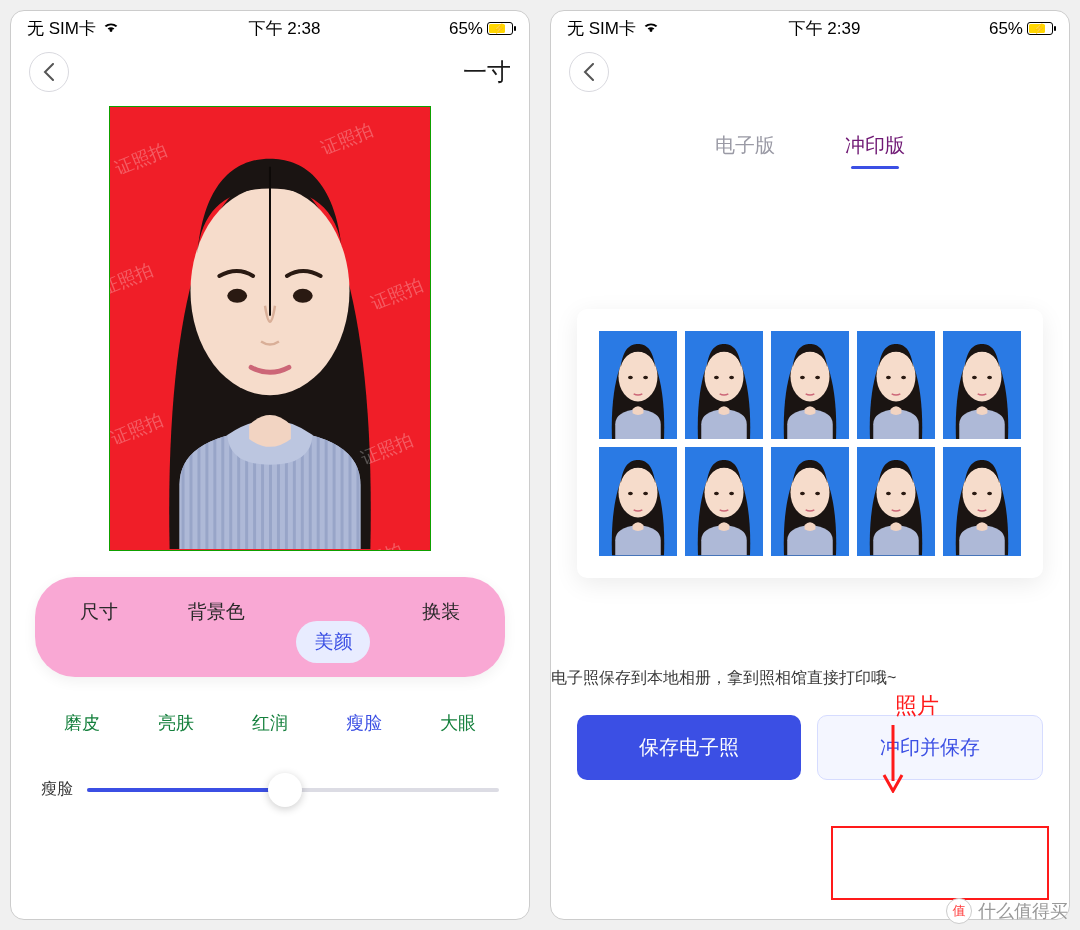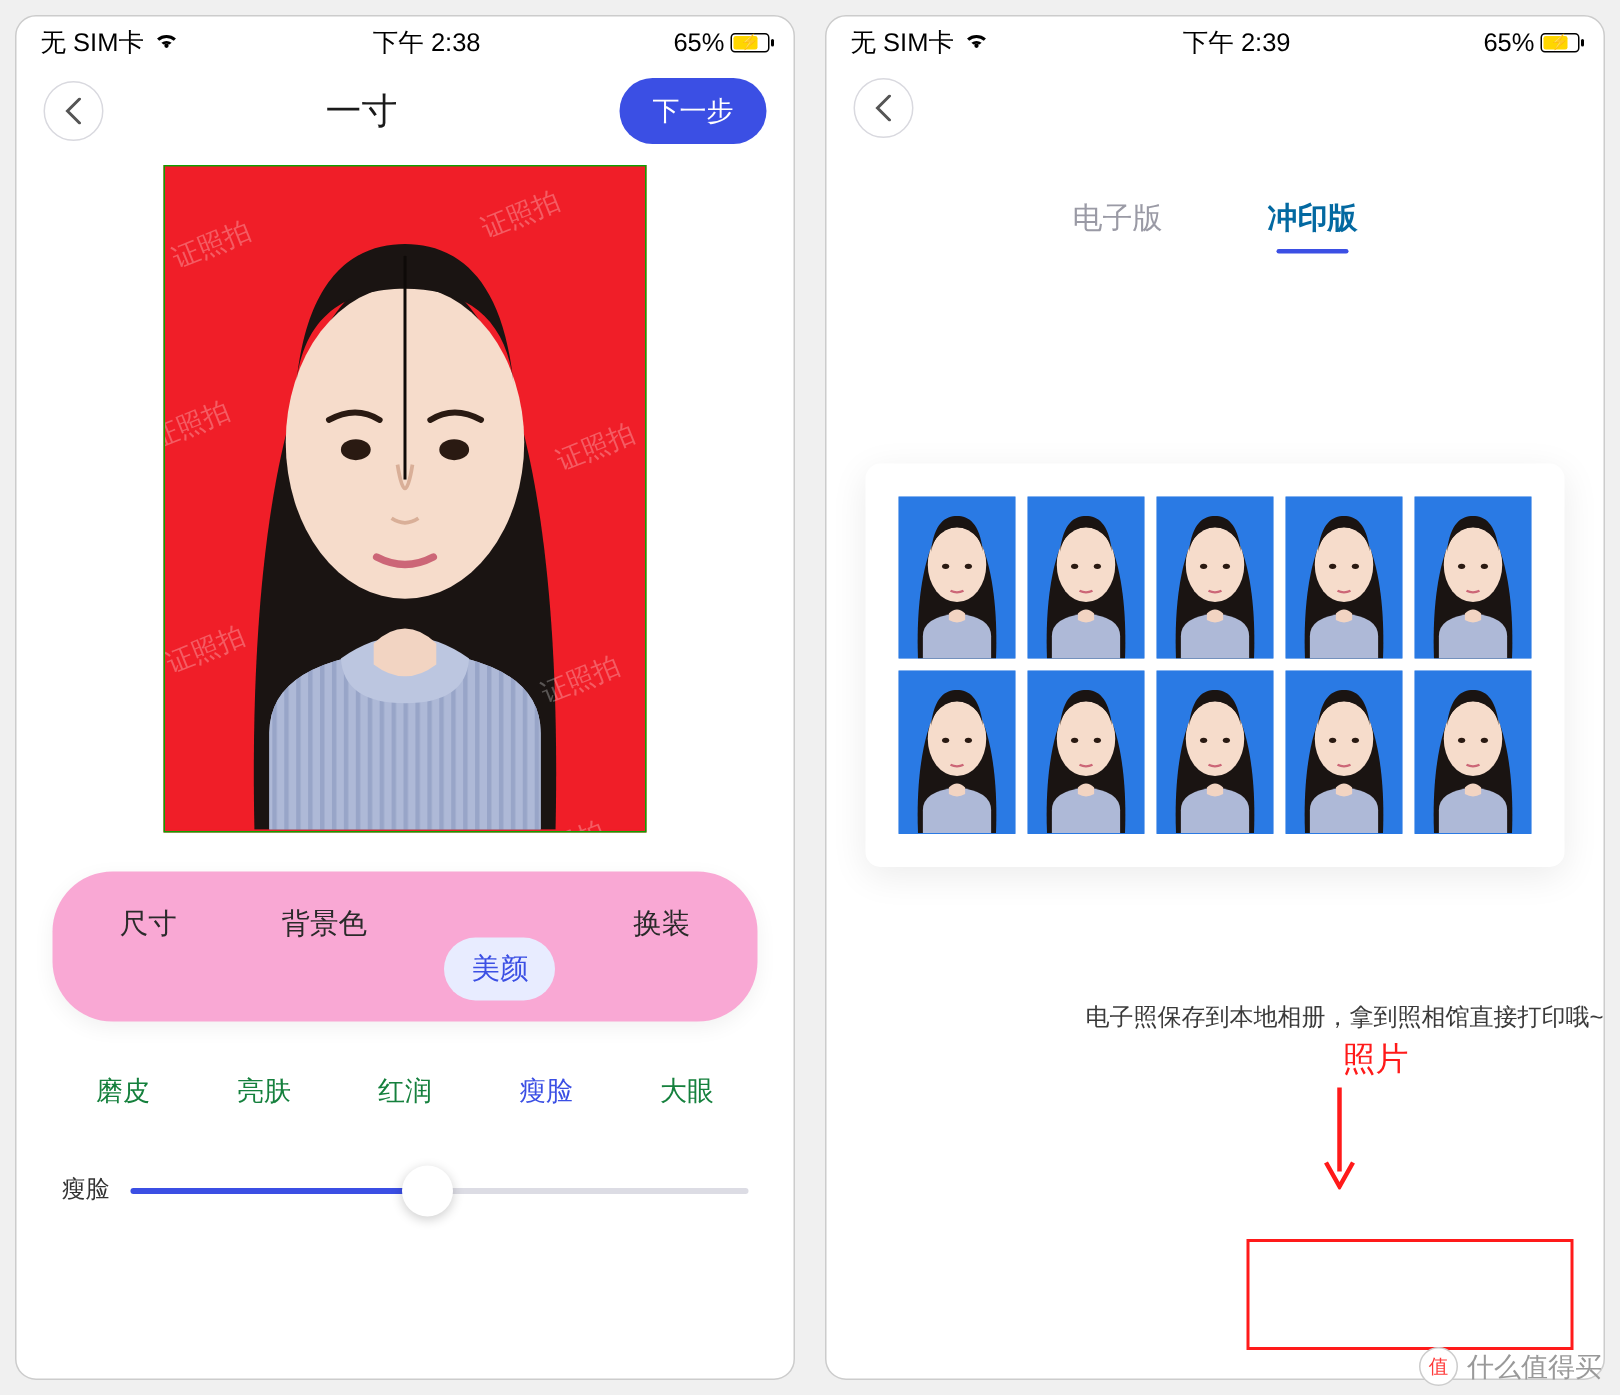--- a/index.html
+++ b/index.html
@@ -124,37 +124,37 @@
     border-radius: 50%; box-shadow: 0 2px 8px rgba(0,0,0,0.2);
     transform: translate(-50%, -50%);
   }
 
   
   .preview-tabs {
     display: flex; justify-content: center; gap: 70px; margin-top: 26px;
     font-size: 20px;
   }
   .ptab { color: #9a9aa5; cursor: pointer; position: relative; padding-bottom: 10px; }
-  .ptab.active { color: #0369a1; font-weight: 700; }
+  .ptab.active { color: #701a75; font-weight: 400; }
   .ptab.active::after {
     content: ""; position: absolute; left: 10%; right: 10%; bottom: 0; height: 3px;
     background: #3b4fe4; border-radius: 2px;
   }
 
   .sheet {
     margin: 140px 26px 0 26px; background: #fff; border-radius: 10px;
     box-shadow: 0 6px 24px rgba(0,0,0,0.08);
     padding: 22px; display: grid; grid-template-columns: repeat(5, 1fr);
     grid-template-rows: repeat(2, 1fr); gap: 8px;
   }
   .thumb {
     width: 100%; aspect-ratio: 0.72; background: #2a7ae4; position: relative; overflow: hidden;
   }
   .hint {
-    text-align: right; font-size: 16px; color: #3a3a3a; margin-top: 90px;
+    text-align: left; font-size: 16px; color: #3a3a3a; margin-top: 90px;
   }
   .annotation {
     position: absolute; color: #ff1a1a; font-size: 22px; font-weight: 500;
     right: 130px; top: 680px; text-align: right;
   }
   .arrow {
     position: absolute; right: 165px; top: 712px;
   }
   .arrow svg { width: 22px; height: 70px; }
 
@@ -207,21 +207,20 @@
       </div>
     </div>
 
     <div class="header">
       <div class="back-btn">
         <svg viewBox="0 0 12 18">
             <path d="M10 1L2 9l8 8" stroke="#555" stroke-width="2" fill="none" stroke-linecap="round"></path>
           </svg>
       </div>
       <div class="title">一寸</div>
-      <button class="next-btn">下一步</button>
     </div>
 
     <div class="photo-area">
       <div class="photo-frame">
         <svg class="portrait" viewBox="0 0 322 445" preserveAspectRatio="xMidYMid slice">
           <rect width="322" height="445" fill="#f01e28"></rect>
           <path d="M60 445 C55 210 95 70 161 70 C227 70 267 210 262 445 Z" fill="#1a1412"></path>
           <ellipse cx="161" cy="185" rx="80" ry="105" fill="#f6dccb"></ellipse>
           <path d="M88 148 C95 70 130 52 161 52 C192 52 227 70 234 148 C230 100 200 82 161 82 C122 82 92 100 88 148 Z" fill="#1a1412"></path>
           <path d="M161 60 L161 210" stroke="#0e0a08" stroke-width="2"></path>
@@ -456,20 +455,24 @@
     <div class="hint">电子照保存到本地相册，拿到照相馆直接打印哦~</div>
 
     <div class="annotation">照片</div>
     <div class="arrow">
       <svg viewBox="0 0 22 70">
           <line x1="11" y1="2" x2="11" y2="58" stroke="#ff1a1a" stroke-width="3"></line>
           <path d="M2 52 L11 68 L20 52" fill="none" stroke="#ff1a1a" stroke-width="3"></path>
         </svg>
     </div>
 
+    <div class="action-row">
+      <button class="btn-primary">保存电子照</button>
+      <button class="btn-outline">冲印并保存</button>
+    </div>
 
     <div class="highlight-box" style="left:280px; top:815px; width:218px; height:74px;"></div>
   </div>
 </div>
 
 <div class="brand-watermark">
   <span class="brand-badge">值</span>
   <span>什么值得买</span>
 </div>
 

